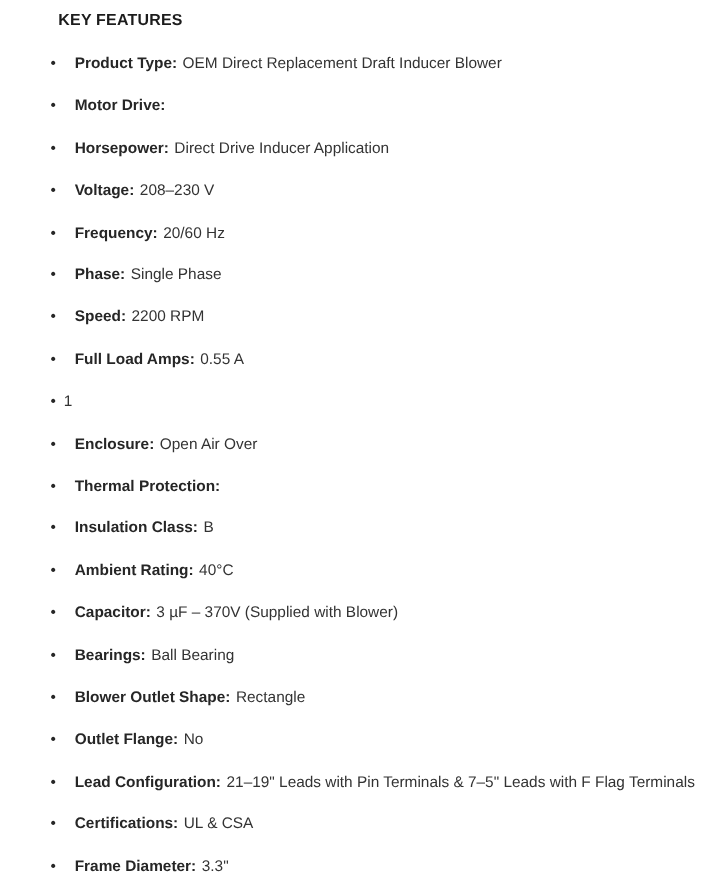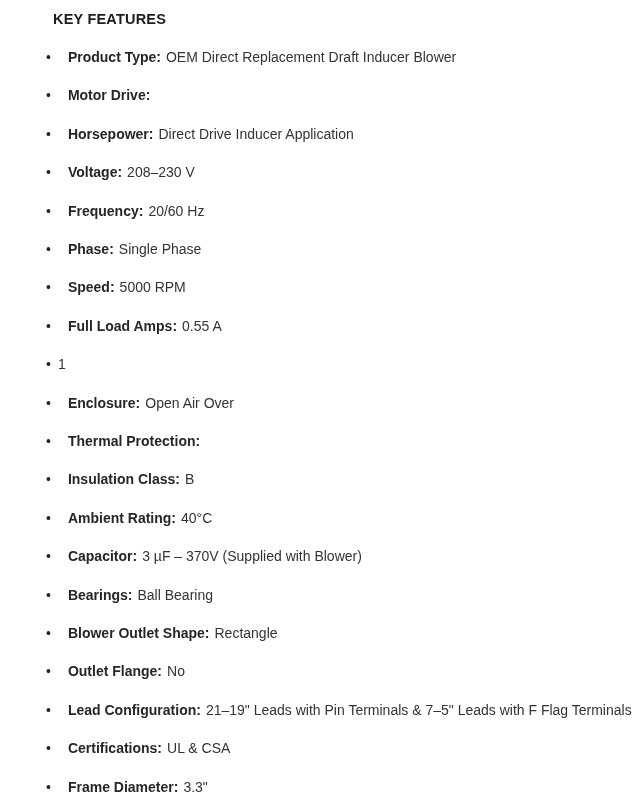--- a/index.html
+++ b/index.html
@@ -88,21 +88,21 @@
         <span class="value">20/60 Hz</span>
       </li>
       <li class="row">
         <span class="bullet">•</span>
         <span class="label">Phase:</span>
         <span class="value">Single Phase</span>
       </li>
       <li class="row">
         <span class="bullet">•</span>
         <span class="label">Speed:</span>
-        <span class="value">5000 RPM</span>
+        <span class="value">2200 RPM</span>
       </li>
       <li class="row">
         <span class="bullet">•</span>
         <span class="label">Full Load Amps:</span>
         <span class="value">0.55 A</span>
       </li>
       <li class="row">
         <span class="bullet">•</span>
         <span class="value">1</span>
       </li>

